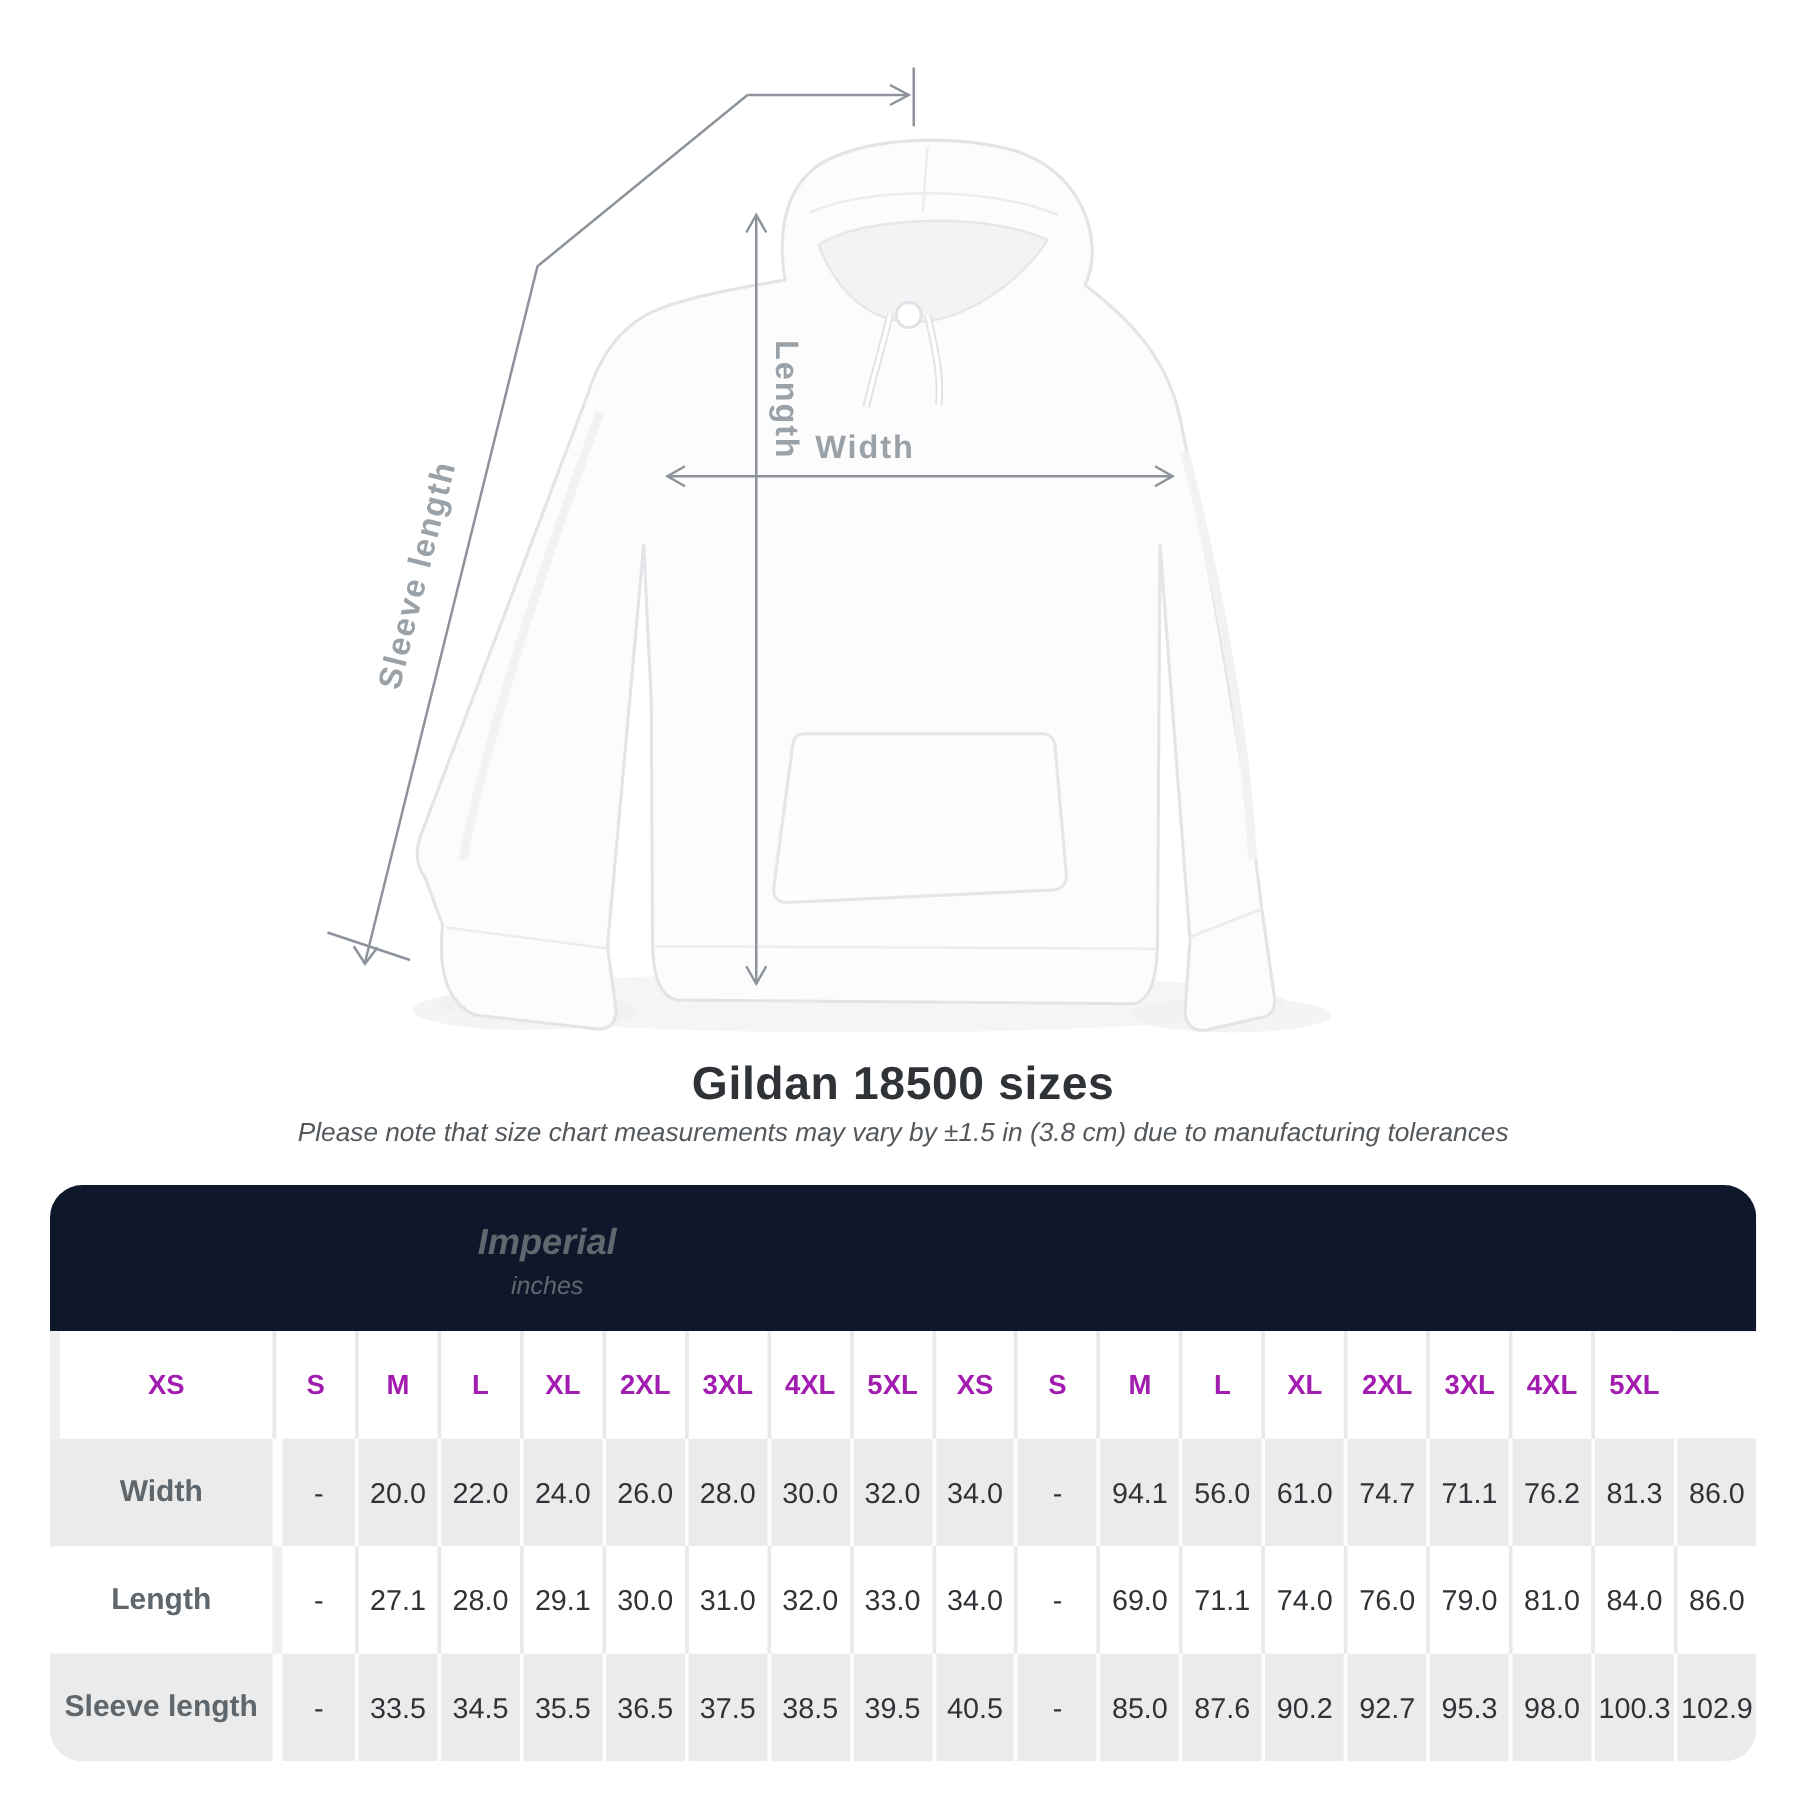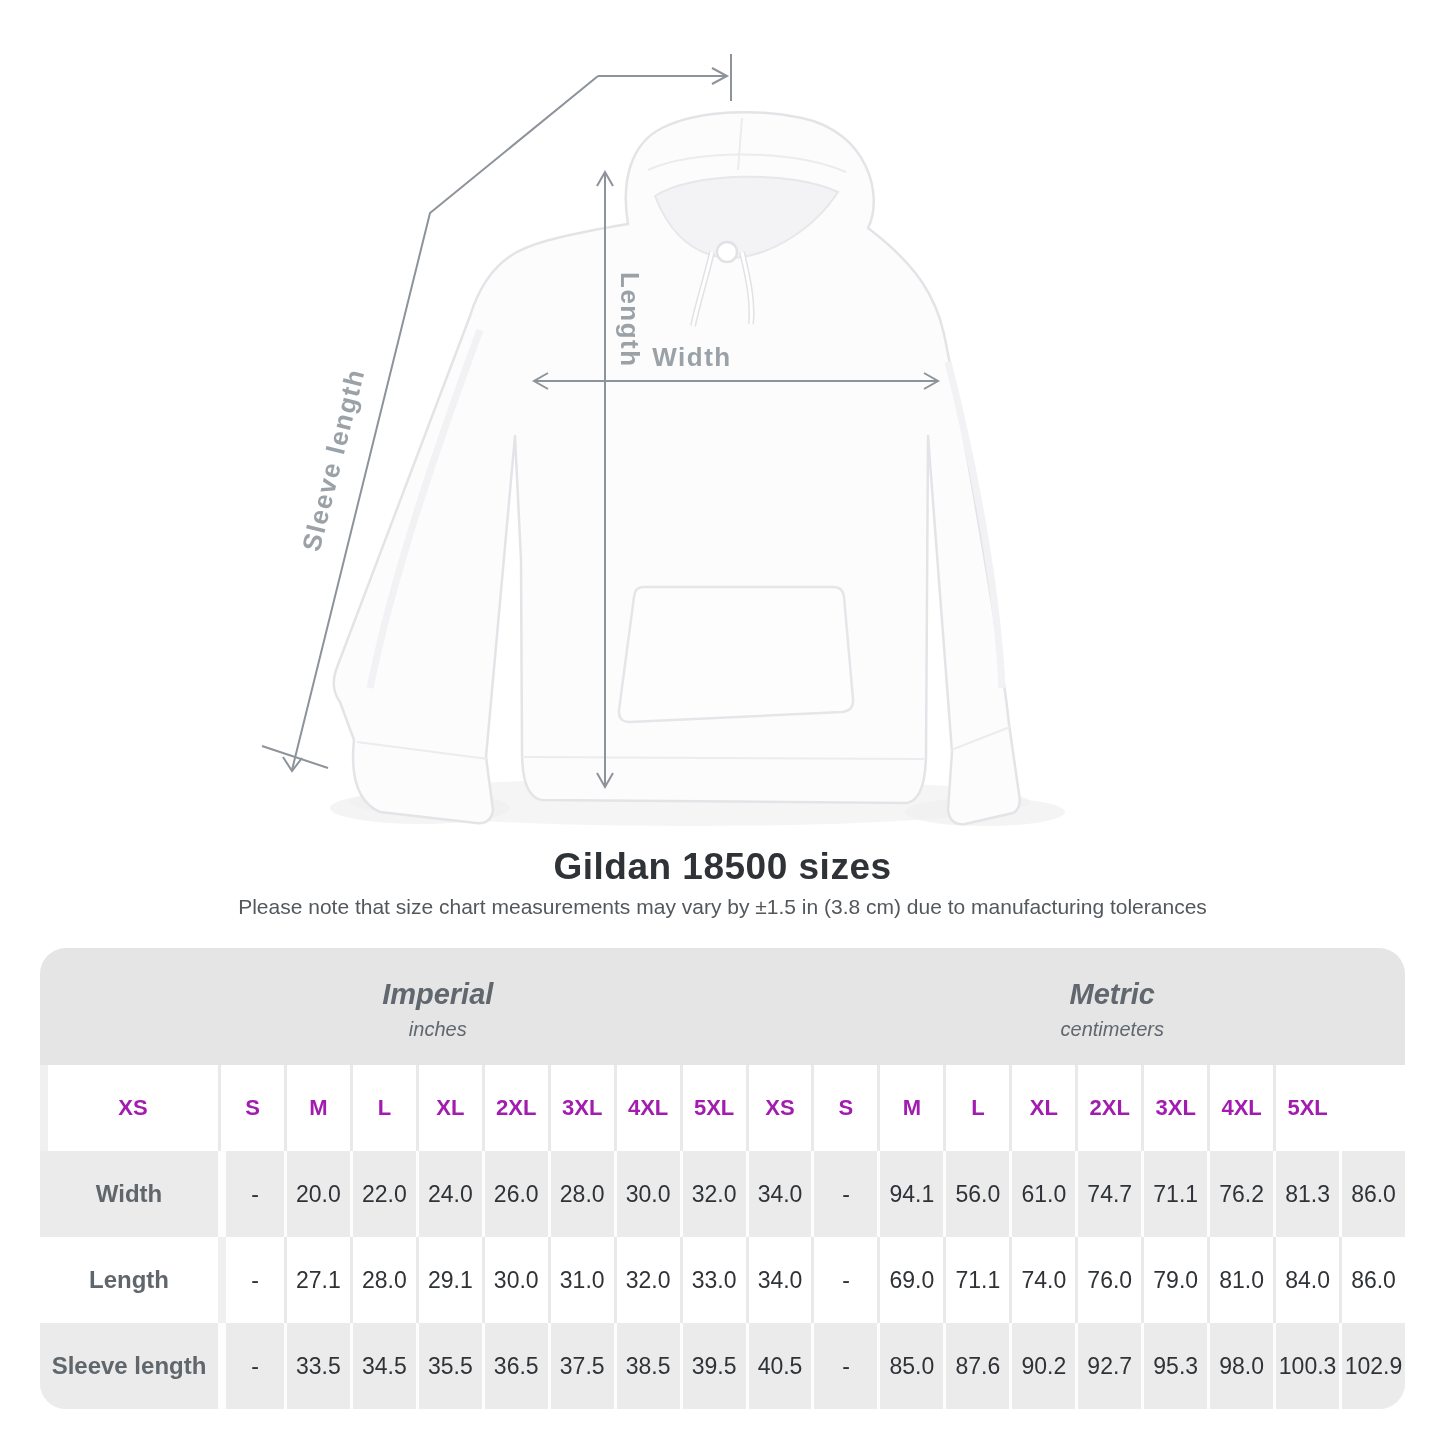--- a/index.html
+++ b/index.html
@@ -4,26 +4,26 @@
 <style>
   html,body{margin:0;padding:0;background:#fff;}
   .page{position:relative;width:1445px;height:1445px;background:#fff;overflow:hidden;
         font-family:"Liberation Sans", sans-serif;}
   
   .diagram{position:absolute;left:0;top:0;width:1445px;height:845px;}
   
   .title{position:absolute;left:0;top:846px;width:1445px;text-align:center;
          font-size:37px;font-weight:bold;color:#2f3337;letter-spacing:.5px;}
   .note{position:absolute;left:0;top:895px;width:1445px;text-align:center;
-        font-size:21px;color:#53585d;}
+        font-style:italic;font-size:21px;color:#53585d;}
   
   .card{position:absolute;left:40px;top:948px;width:1365px;height:461px;
         border-radius:26px;overflow:hidden;background:#fff;}
   .unit-band{display:grid;grid-template-columns:178px repeat(18,1fr);
-             height:117px;background:#e5e5e5;padding-left:16px;}
+             height:117px;background:#0f172a;padding-left:16px;}
   .unit-group{display:flex;flex-direction:column;align-items:center;justify-content:center;
               gap:7px;padding-top:6px;}
   .unit-group.left{grid-column:1/11;}
   .unit-group.right{grid-column:11/20;}
   .unit-name{font-size:29px;font-weight:bold;font-style:italic;color:#60676e;}
   .unit-sub{font-size:20px;font-style:italic;color:#60676e;}
   .trow{display:grid;grid-template-columns:178px repeat(18,1fr);height:86px;}
   .rlabel{display:flex;align-items:center;justify-content:center;height:100%;
           font-weight:bold;font-size:24px;color:#5f666c;}
   .cell{display:flex;align-items:center;justify-content:center;height:100%;
@@ -128,24 +128,20 @@
 
   <div class="title">Gildan 18500 sizes</div>
   <div class="note">Please note that size chart measurements may vary by ±1.5 in (3.8 cm) due to manufacturing tolerances</div>
 
   <div class="card">
     <div class="unit-band">
       <div class="unit-group left">
         <div class="unit-name">Imperial</div>
         <div class="unit-sub">inches</div>
       </div>
-      <div class="unit-group right">
-        <div class="unit-name">Metric</div>
-        <div class="unit-sub">centimeters</div>
-      </div>
     </div>
 
     <div class="trow r-white" id="sizeRow">
     <div class="cell hcell first">XS</div>
         <div class="cell hcell">S</div>
         <div class="cell hcell">M</div>
         <div class="cell hcell">L</div>
         <div class="cell hcell">XL</div>
         <div class="cell hcell">2XL</div>
         <div class="cell hcell">3XL</div>

